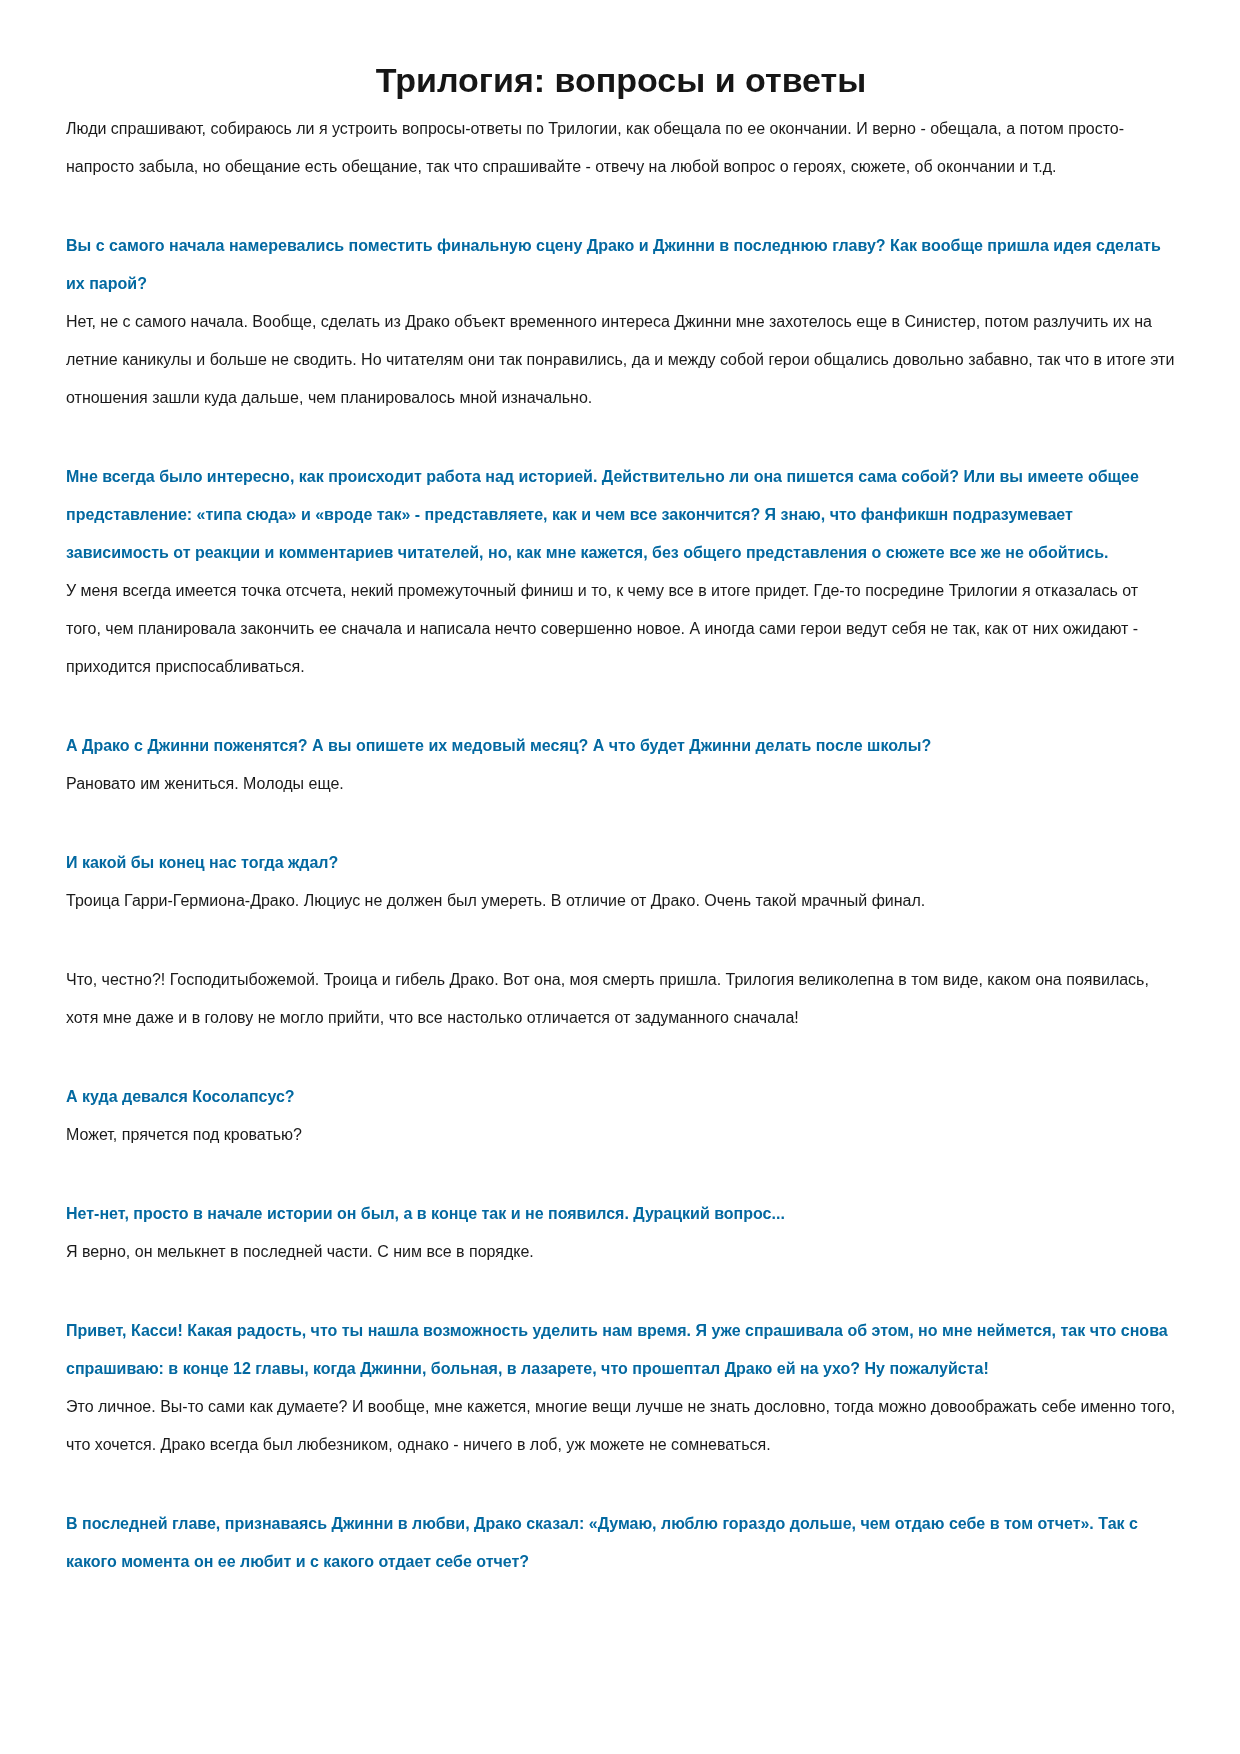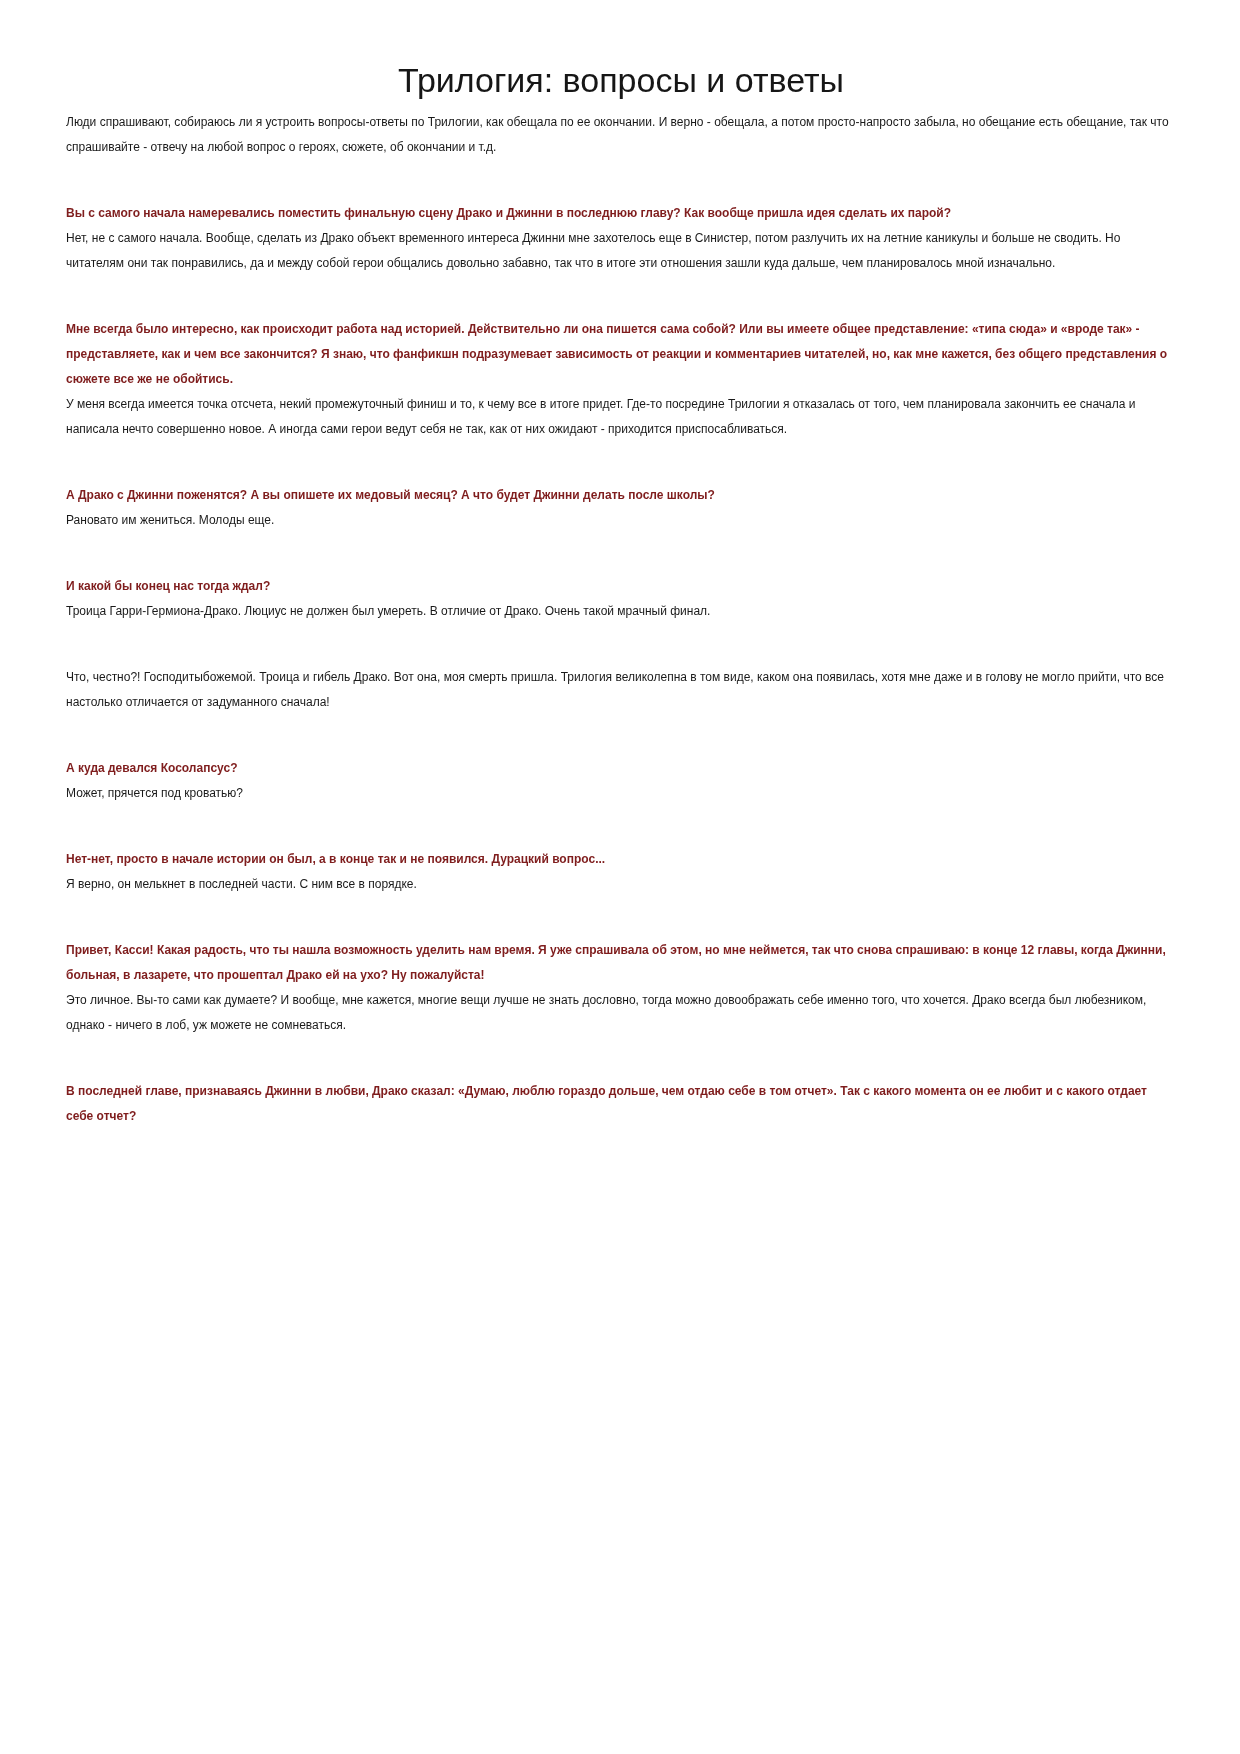--- a/index.html
+++ b/index.html
@@ -13,42 +13,42 @@
     margin: 0 auto;
     background: #ffffff;
     box-sizing: border-box;
     padding: 58px 64px 0 66px;
     font-family: "Liberation Sans", "DejaVu Sans", sans-serif;
     color: #1a1a1a;
     overflow: hidden;
   }
   .doc-title {
     font-size: 34px;
-    font-weight: 400;
+    font-weight: 700;
     line-height: 44px;
     text-align: center;
     margin: 0 0 8px 0;
     color: #161616;
     letter-spacing: 0px;
   }
   p {
     margin: 0;
-    font-size: 12px;
-    line-height: 25px;
+    font-size: 16px;
+    line-height: 38px;
     font-stretch: condensed;
   }
   .intro {
     margin: 0;
   }
   .qa-block {
     margin-top: 41px;
   }
   .question {
     font-weight: 700;
-    color: #7f1d1d;
+    color: #0369a1;
     white-space: pre-line;
   }
   .answer {
     font-weight: 400;
   }
 </style>
 </head>
 <body>
 
 <div class="page">

